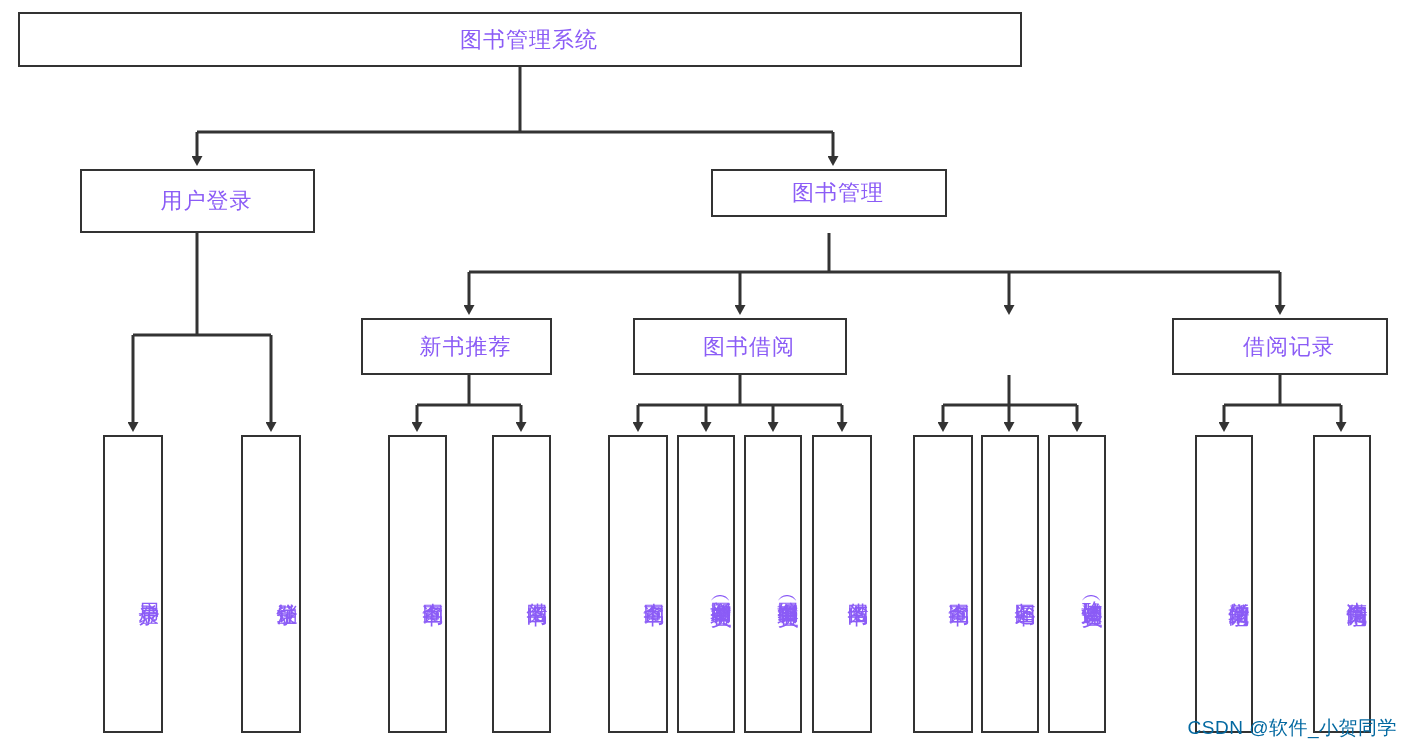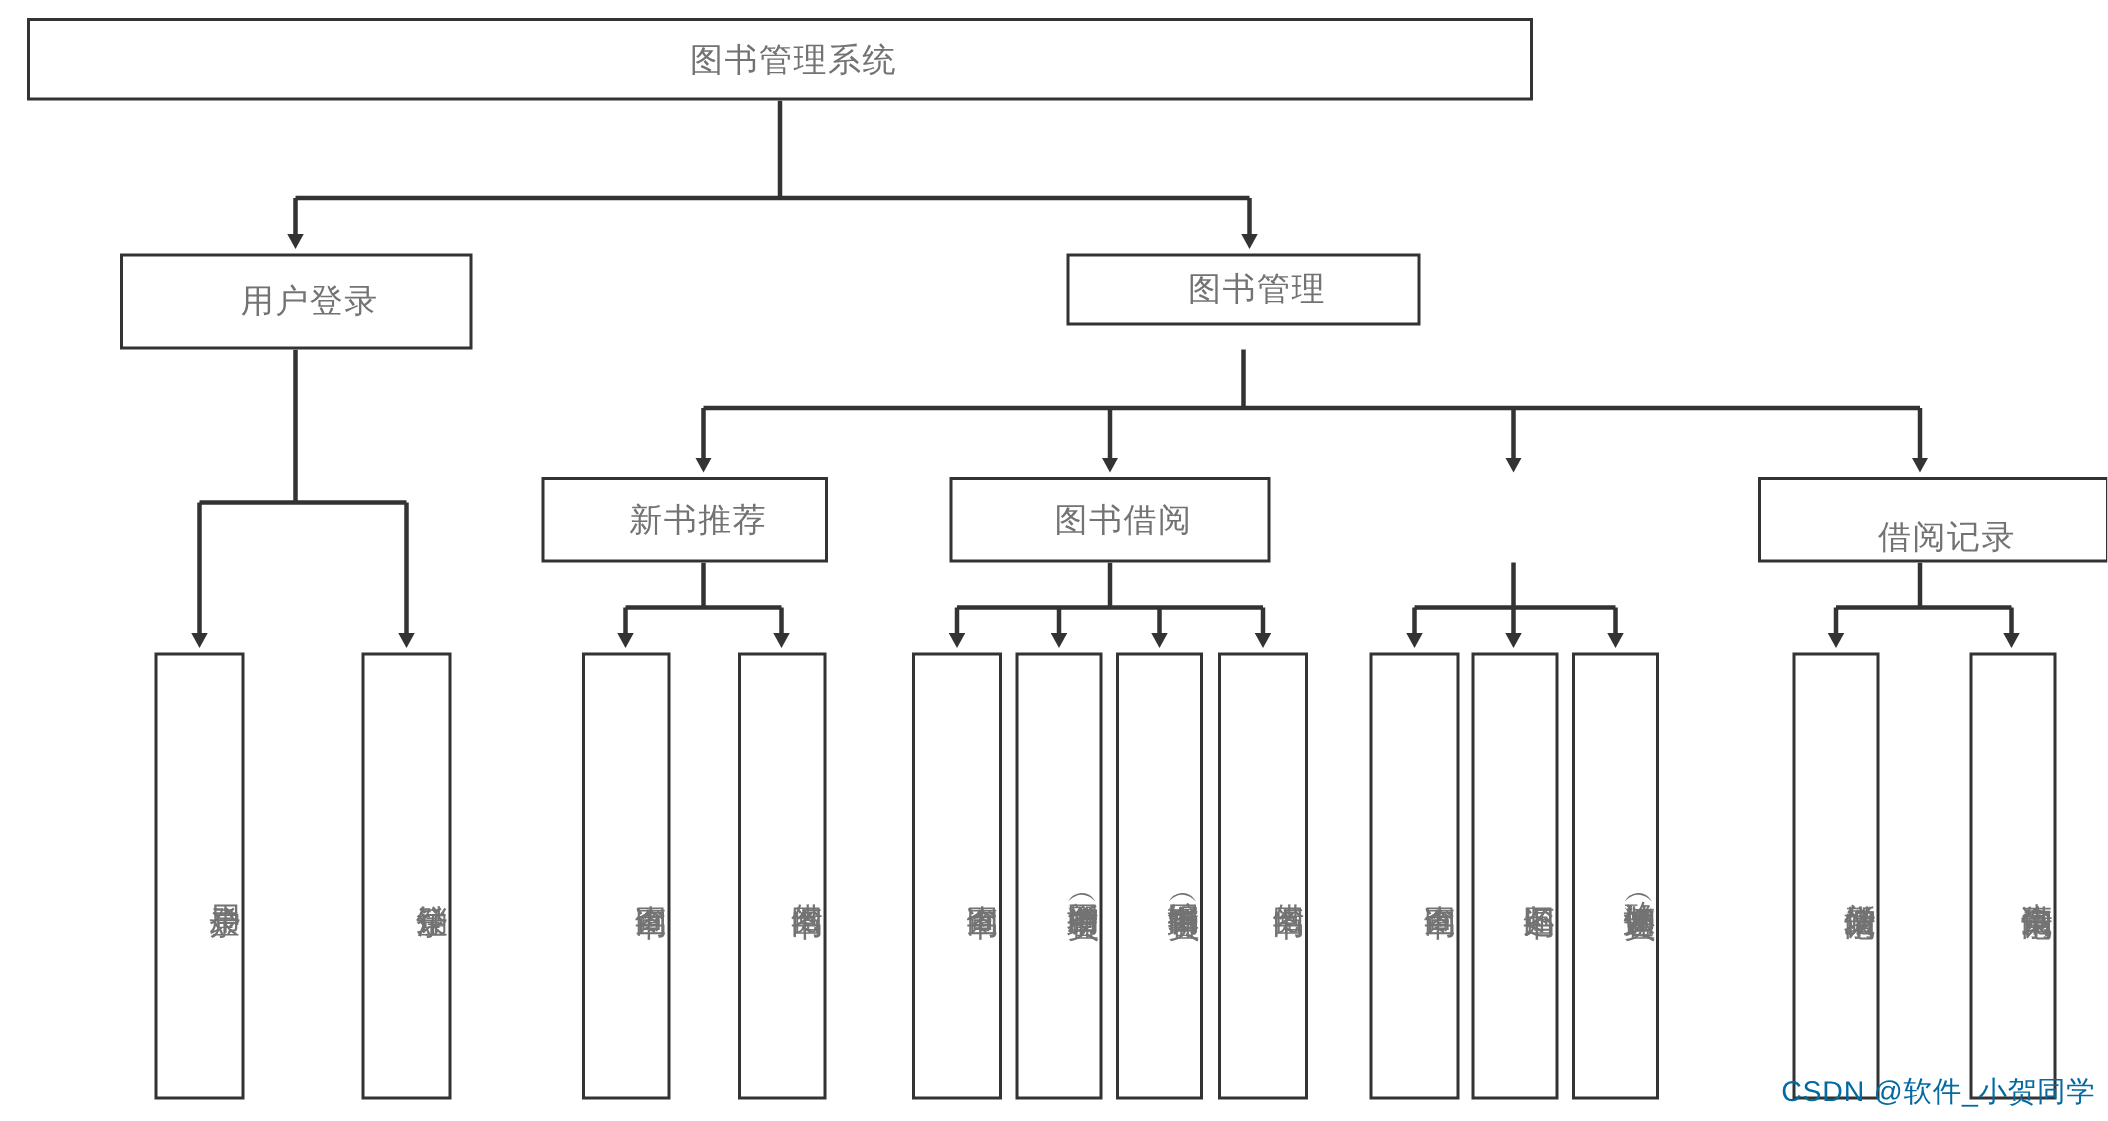--- a/index.html
+++ b/index.html
@@ -25,21 +25,21 @@
     height: 747px;
   }
   .node {
     position: absolute;
     box-sizing: border-box;
     border: 2.5px solid #333333;
     background: #ffffff;
     display: flex;
     align-items: center;
     justify-content: center;
-    color: #737373;
+    color: #8b5cf6;
     z-index: 2;
     padding-left: 18px;
   }
   .node.horiz {
     font-size: 22px;
     letter-spacing: 1px;
   }
   .node.vert {
     writing-mode: vertical-rl;
     text-orientation: upright;
@@ -130,21 +130,21 @@
   <div class="node horiz" style="left:711px; top:169px; width:236px; height:48px;">
     <span class="label">图书管理</span>
   </div>
 
   <div class="node horiz" style="left:361px; top:318px; width:191px; height:57px;">
     <span class="label">新书推荐</span>
   </div>
   <div class="node horiz" style="left:633px; top:318px; width:214px; height:57px;">
     <span class="label">图书借阅</span>
   </div>
-  <div class="node horiz" style="left:1172px; top:318px; width:234px; height:57px;align-items:flex-end;">
+  <div class="node horiz" style="left:1172px; top:318px; width:216px; height:57px;">
     <span class="label">借阅记录</span>
   </div>
 
   <div class="node vert" style="left:103px; top:435px; width:60px; height:298px;">
     <span class="label">用户登录</span>
   </div>
   <div class="node vert" style="left:241px; top:435px; width:60px; height:298px;">
     <span class="label">注销登录</span>
   </div>
 

